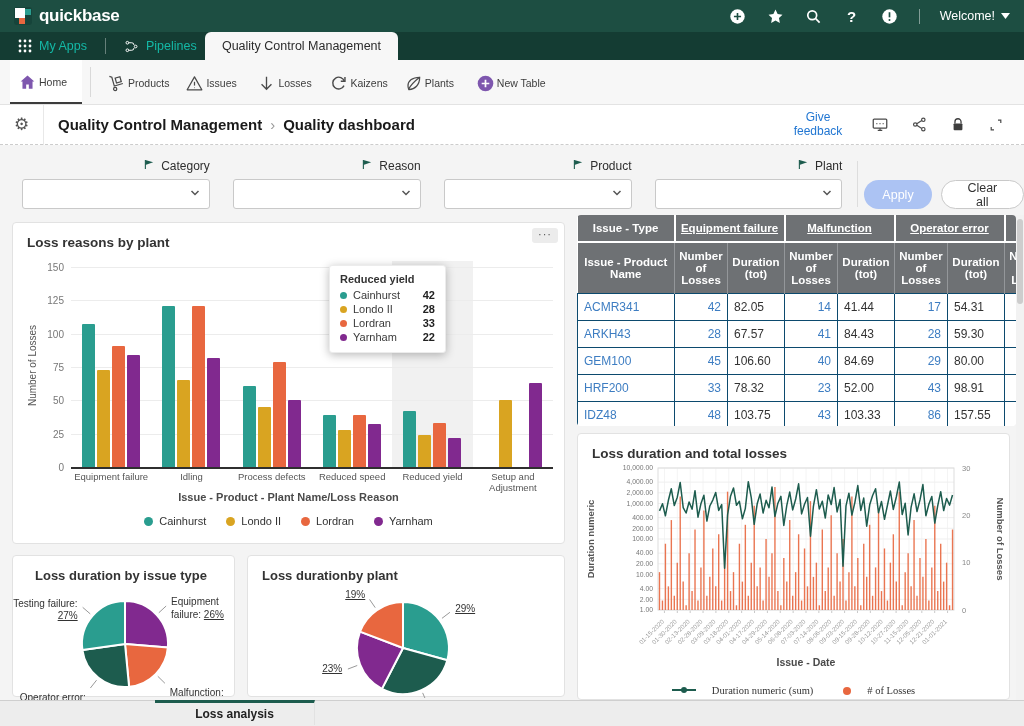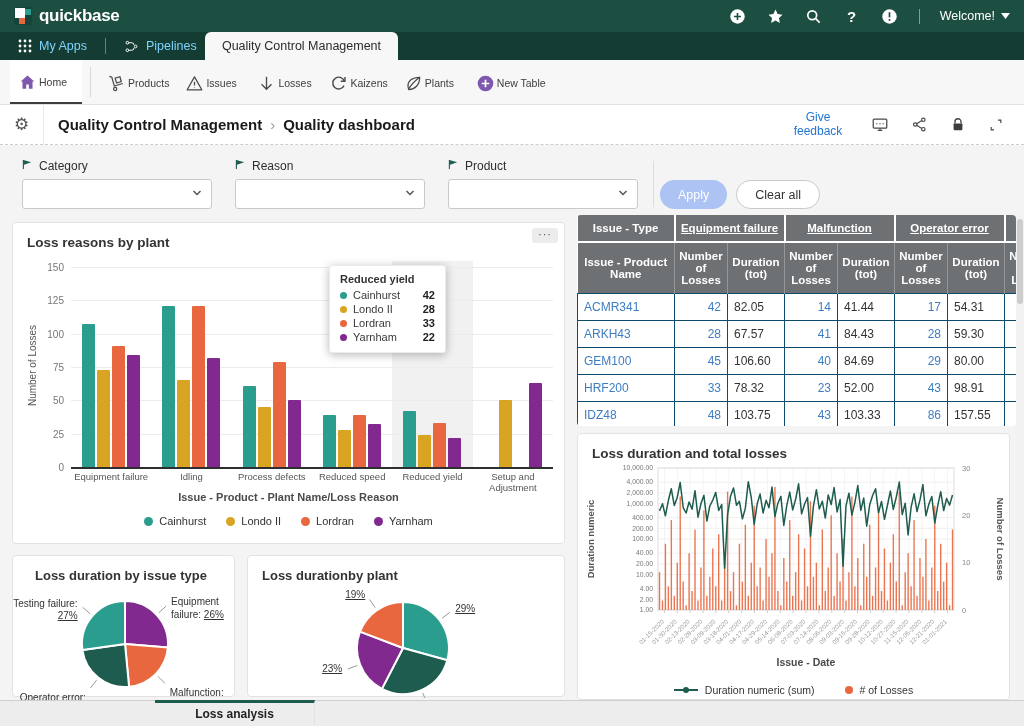--- a/index.html
+++ b/index.html
@@ -16,21 +16,21 @@
   .lm-t{right:1px;top:2px;width:6px;height:6px;background:#2A9D8F;}
   .lm-o{left:5px;bottom:1px;width:6px;height:6px;background:#E8673F;}
   .logo-text{color:#fff;font-weight:bold;font-size:17px;letter-spacing:-0.3px;}
   .hdr-right{display:flex;align-items:center;gap:20px;color:#fff;}
   .hicon{display:flex;align-items:center;justify-content:center;width:18px;height:18px;cursor:pointer;}
   .hdr-q{color:#fff;font-size:15px;font-weight:bold;}
   .hdr-divider{width:1px;height:15px;background:rgba(255,255,255,.45);}
   .welcome{display:flex;align-items:center;gap:6px;font-size:12.5px;color:#fff;cursor:pointer;}
   
   .nav2{position:absolute;left:0;top:32px;width:100%;height:28px;background:#143C33;display:flex;align-items:flex-end;}
-  .nav2-item{display:flex;align-items:center;gap:7px;color:#7dd3fc;font-size:12.5px;height:28px;padding:0 18px;cursor:pointer;}
+  .nav2-item{display:flex;align-items:center;gap:7px;color:#14b8a6;font-size:12.5px;height:28px;padding:0 18px;cursor:pointer;}
   .nav2-div{width:1px;height:16px;background:rgba(255,255,255,.35);align-self:center;}
   .app-tab{position:absolute;left:205px;bottom:0;width:193px;height:28px;background:#F7F7F7;color:#2b2b2b;
            border-radius:6px 6px 0 0;display:flex;align-items:center;justify-content:center;font-size:12.5px;cursor:pointer;}
   
   .toolbar{position:absolute;left:0;top:60px;width:100%;height:45px;background:#F7F7F7;border-bottom:1px solid #E3E3E3;
            display:flex;align-items:stretch;padding-left:10px;box-sizing:border-box;}
   .tb-item{min-width:56px;padding:4px 8px 2px;display:flex;flex-direction:row;align-items:center;justify-content:flex-start;
            gap:2px;cursor:pointer;color:#3f3f3f;}
   .tb-item .ticon{height:20px;display:flex;align-items:center;color:#4a4a4a;}
   .tb-item.accent .ticon{color:#7E57AE;}
@@ -43,21 +43,21 @@
   .gear{width:44px;text-align:center;font-size:17px;color:#555;cursor:pointer;border-right:1px solid #E8E8E8;height:40px;line-height:40px;box-sizing:border-box;}
   .crumbs{display:flex;align-items:center;gap:8px;padding-left:14px;font-size:15px;font-weight:bold;color:#1a1a1a;}
   .crumb-sep{color:#999;font-weight:normal;}
   .pb-right{margin-left:auto;display:flex;align-items:center;gap:22px;padding-right:20px;}
   .feedback{color:#2176D2;font-size:12px;line-height:1.15;text-align:center;cursor:pointer;width:62px;}
   .pb-icon{cursor:pointer;display:flex;align-items:center;}
   
   .filterbar{position:absolute;left:0;top:145px;width:100%;height:70px;background:#F4F4F4;
              display:flex;align-items:flex-start;padding:14px 0 0 22px;box-sizing:border-box;}
   .filter{width:190px;margin-right:23px;}
-  .flabel{display:flex;align-items:center;gap:6px;font-size:12px;color:#2e2e2e;margin-bottom:6px;}
+  .flabel{display:flex;align-items:center;gap:6px;font-size:12px;color:#2e2e2e;margin-bottom:6px;justify-content:flex-end;}
   .fselect{height:28px;background:#fff;border:1px solid #C9C9C9;border-radius:3px;display:flex;align-items:center;
            justify-content:flex-end;padding-right:8px;cursor:pointer;}
   .fb-div{width:1px;height:46px;background:#DDD;margin:2px 6px 0 -8px;}
   .btn{height:29px;border-radius:15px;font-size:12.5px;padding:0 18px;cursor:pointer;border:none;margin-top:21px;}
   .btn.apply{background:#ACC3F3;color:#fff;margin-right:9px;}
   .btn.clear{background:#fff;color:#333;border:1px solid #C9C9C9;}
   
   .card{position:absolute;background:#fff;border:1px solid #E2E2E2;border-radius:4px;box-sizing:border-box;}
   .card-title{position:absolute;left:14px;top:12px;font-size:13.5px;font-weight:bold;color:#333;}
   #card-bars{left:12px;top:222px;width:553px;height:322px;}
@@ -94,21 +94,21 @@
   .qtbl .grp th{border-right:2px solid #fff;border-bottom:2px solid #fff;height:20px;}
   .qtbl .grp th.typ span{text-decoration:underline;cursor:pointer;}
   .qtbl .sub th{border-right:1px solid #94979A;height:44px;font-weight:bold;}
   .qtbl td{border:1px solid #0c4a6e;height:24px;padding:1px 6px;background:#fff;}
   .qtbl td.name{color:#3D7DC2;cursor:pointer;}
   .qtbl td.cnt{color:#3D7DC2;text-align:right;cursor:pointer;}
   .qtbl td.dur{color:#333;text-align:left;}
   
   #dual-svg{position:absolute;left:0;top:26px;}
   #dual-legend{position:absolute;bottom:3px;left:0;width:100%;display:flex;justify-content:center;gap:30px;align-items:center;font-size:10.5px;color:#333;}
-  #dual-legend .li{display:flex;align-items:center;gap:7px;}
+  #dual-legend .li{display:flex;align-items:center;gap:16px;font-family:Liberation Serif, serif;}
   
   .pie-label{position:absolute;font-size:10px;color:#333;line-height:1.25;width:72px;}
   .pie-label u{text-decoration-thickness:1px;}
   
   .tabbar{position:absolute;left:0;top:700px;width:100%;height:26px;background:#EDEDED;border-top:1px solid #CFCFCF;
           display:flex;box-sizing:border-box;}
   .btab{height:100%;display:flex;align-items:center;justify-content:center;font-size:12px;color:#555;
         border-right:1px solid #E2E2E2;cursor:pointer;box-sizing:border-box;margin-top:36px;}
   .btab.active{font-weight:bold;color:#222;border-top:3px solid #1D5C4E;margin-top:-1px;}
   
@@ -331,20 +331,34 @@
             </svg></span>
         </div>
       </div>
       <div class="filter">
         <div class="flabel">
           <span><svg width="11" height="11" viewBox="0 0 12 12">
               <path d="M1.5 1v10" stroke="#1D5C4E" stroke-width="1.2"></path>
               <path d="M1.5 1l8.5 2.6-8.5 3z" fill="#1D5C4E"></path>
             </svg></span>
           <span>Product</span>
+        </div>
+        <div class="fselect">
+          <span><svg width="12" height="12" viewBox="0 0 12 12" fill="none" stroke="#555" stroke-width="1.5">
+              <path d="m2.5 4 3.5 3.5L9.5 4"></path>
+            </svg></span>
+        </div>
+      </div>
+      <div class="filter">
+        <div class="flabel">
+          <span><svg width="11" height="11" viewBox="0 0 12 12">
+              <path d="M1.5 1v10" stroke="#1D5C4E" stroke-width="1.2"></path>
+              <path d="M1.5 1l8.5 2.6-8.5 3z" fill="#1D5C4E"></path>
+            </svg></span>
+          <span>Plant</span>
         </div>
         <div class="fselect">
           <span><svg width="12" height="12" viewBox="0 0 12 12" fill="none" stroke="#555" stroke-width="1.5">
               <path d="m2.5 4 3.5 3.5L9.5 4"></path>
             </svg></span>
         </div>
       </div>
       <div class="fb-div"></div>
       <button class="btn apply">Apply</button>
       <button class="btn clear">Clear all</button>

